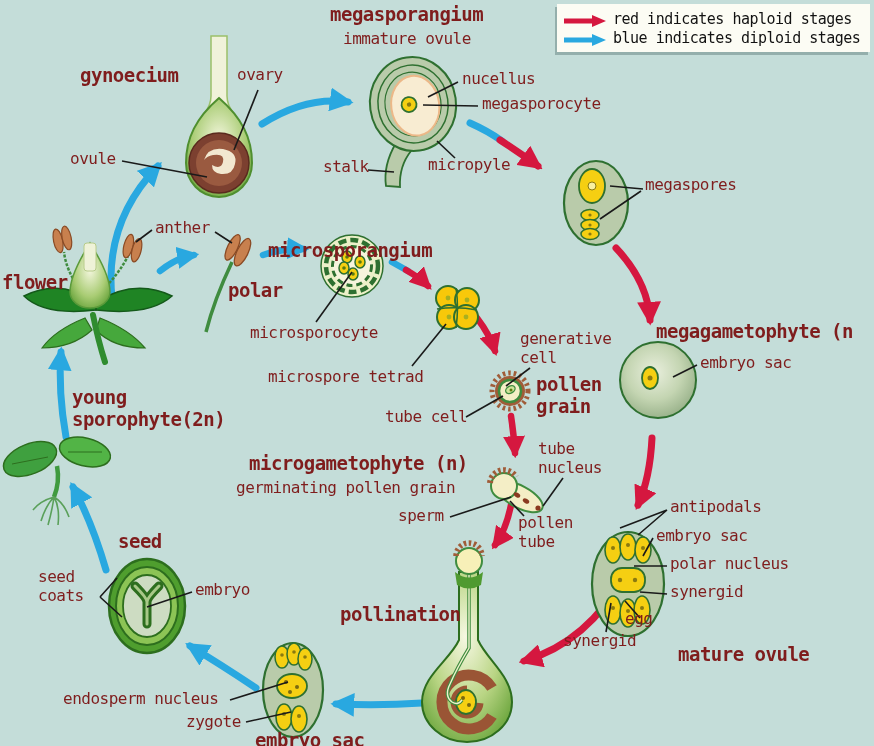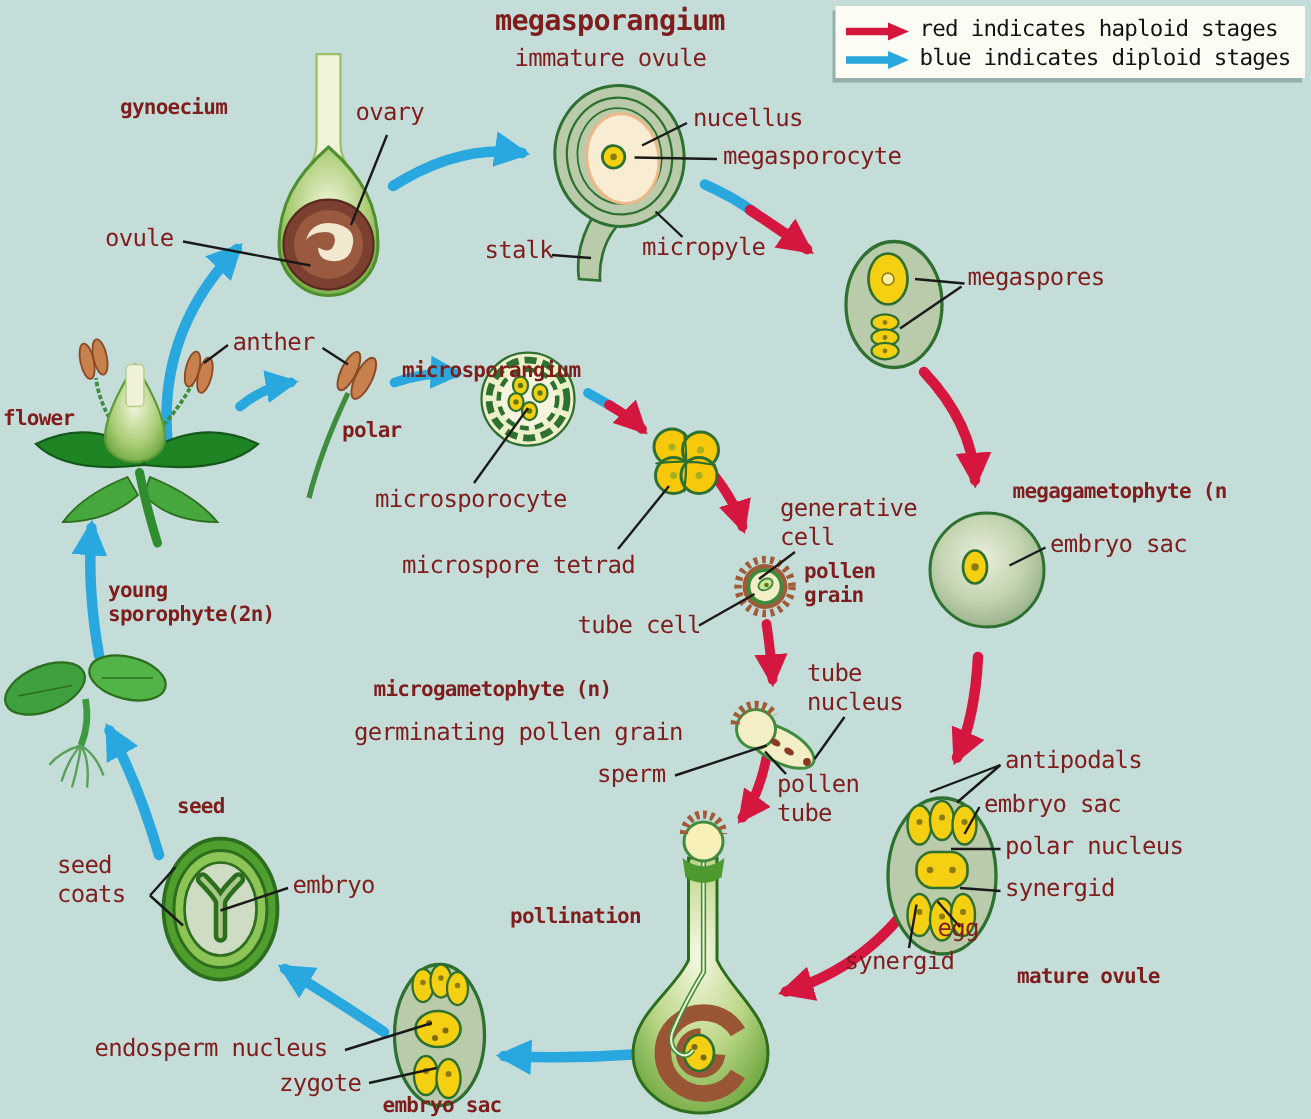--- a/index.html
+++ b/index.html
@@ -6,21 +6,21 @@
   #stage{
     position:relative;width:874px;height:746px;overflow:hidden;
     background:#c4ddd9;
     font-family:"DejaVu Sans Mono", monospace;
   }
   #art{position:absolute;left:0;top:0;}
   .lbl{
     position:absolute;font-size:16px;line-height:1.16;color:#7f1d1d;
     letter-spacing:-0.5px;white-space:nowrap;
   }
-  .b{font-weight:bold;font-size:14px;}
+  .b{font-weight:bold;font-size:19px;}
   .big{font-weight:bold;font-size:19px;}
   .ab{stroke:#29a8e0;fill:none;stroke-linecap:round;}
   .ar{stroke:#d5173f;fill:none;stroke-linecap:round;}
   .ld{stroke:#1a1a1a;stroke-width:1.6;fill:none;}
   #legend{
     position:absolute;left:557px;top:4px;width:313px;height:48px;
     background:#fcfcf4;box-shadow:-2px 3px 0 rgba(90,120,118,.45);
     display:flex;flex-direction:column;justify-content:center;gap:1px;
     padding-left:4px;box-sizing:border-box;
   }
@@ -321,21 +321,21 @@
 <div class="lbl" style="left:268px;top:368px;">microspore tetrad</div>
 <div class="lbl" style="left:520px;top:330px;">
   <div>generative</div>
   <div>cell</div>
 </div>
 <div class="lbl b" style="left:536px;top:373px;">
   <div>pollen</div>
   <div>grain</div>
 </div>
 <div class="lbl" style="left:385px;top:408px;">tube cell</div>
-<div class="lbl b" style="left:656px;top:320px;margin-left:19px;">megagametophyte (n</div>
+<div class="lbl b" style="left:656px;top:320px;">megagametophyte (n</div>
 <div class="lbl" style="left:700px;top:354px;">embryo sac</div>
 <div class="lbl b" style="left:72px;top:386px;">
   <div>young</div>
   <div>sporophyte(2n)</div>
 </div>
 <div class="lbl b" style="left:249px;top:452px;">microgametophyte (n)</div>
 <div class="lbl" style="left:236px;top:479px;">germinating pollen grain</div>
 <div class="lbl" style="left:398px;top:507px;">sperm</div>
 <div class="lbl" style="left:538px;top:440px;">
   <div>tube</div>

